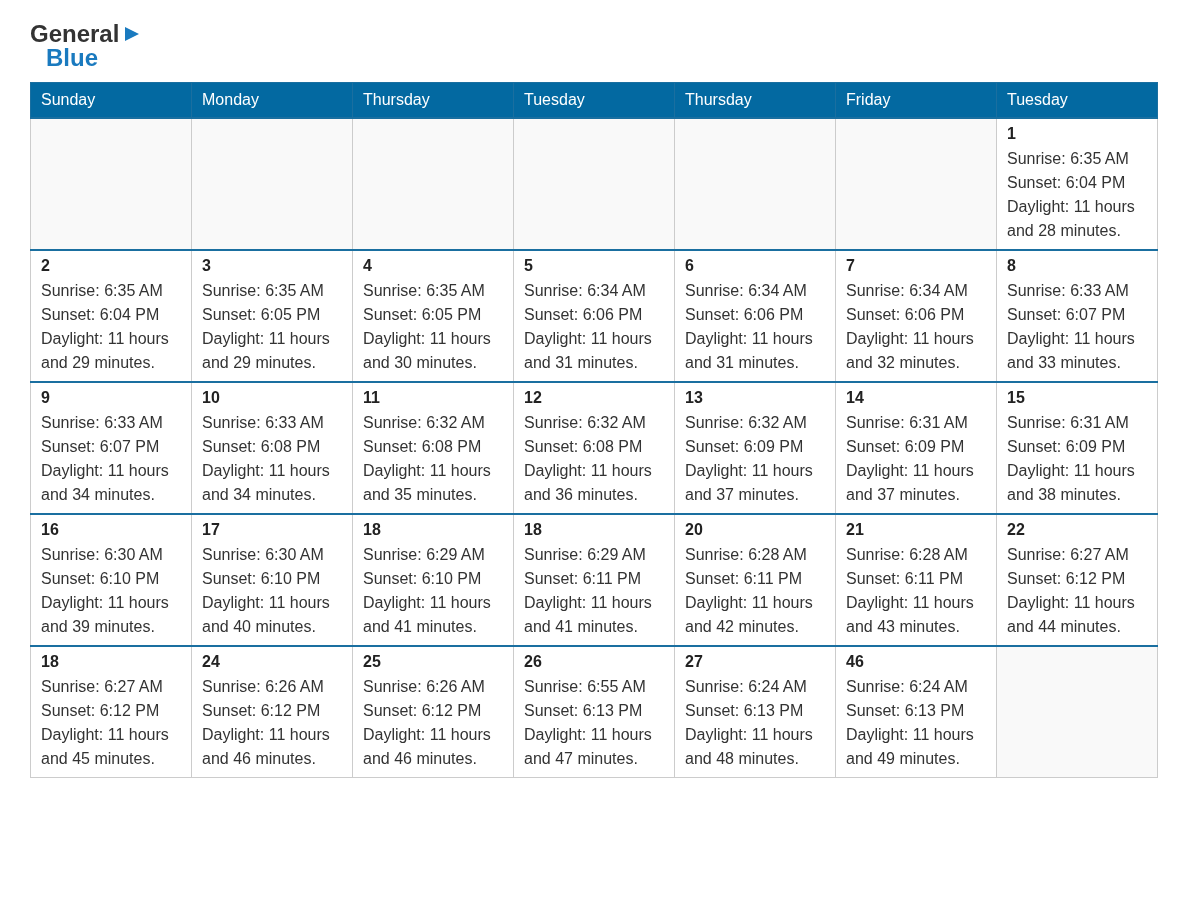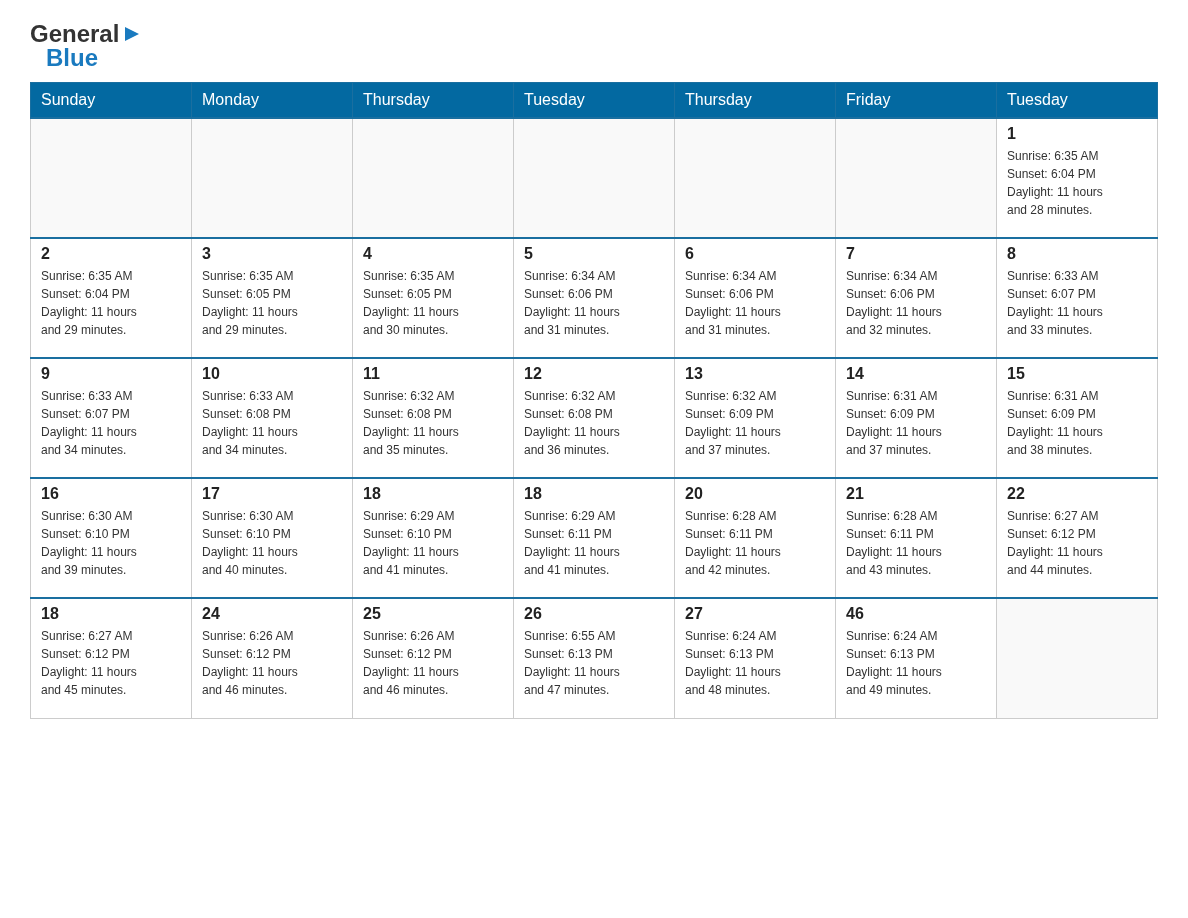--- a/index.html
+++ b/index.html
@@ -69,21 +69,21 @@
     .calendar-table td.empty {
       background: #f9f9f9;
     }
     .day-number {
       font-size: 16px;
       font-weight: bold;
       color: #222;
       margin-bottom: 4px;
     }
     .day-info {
-      font-size: 12px;
+      font-size: 16px;
       color: #333;
       line-height: 1.5;
     }
     .week-row td {
       height: 120px;
     }
   </style>
 </head>
 <body>
 

